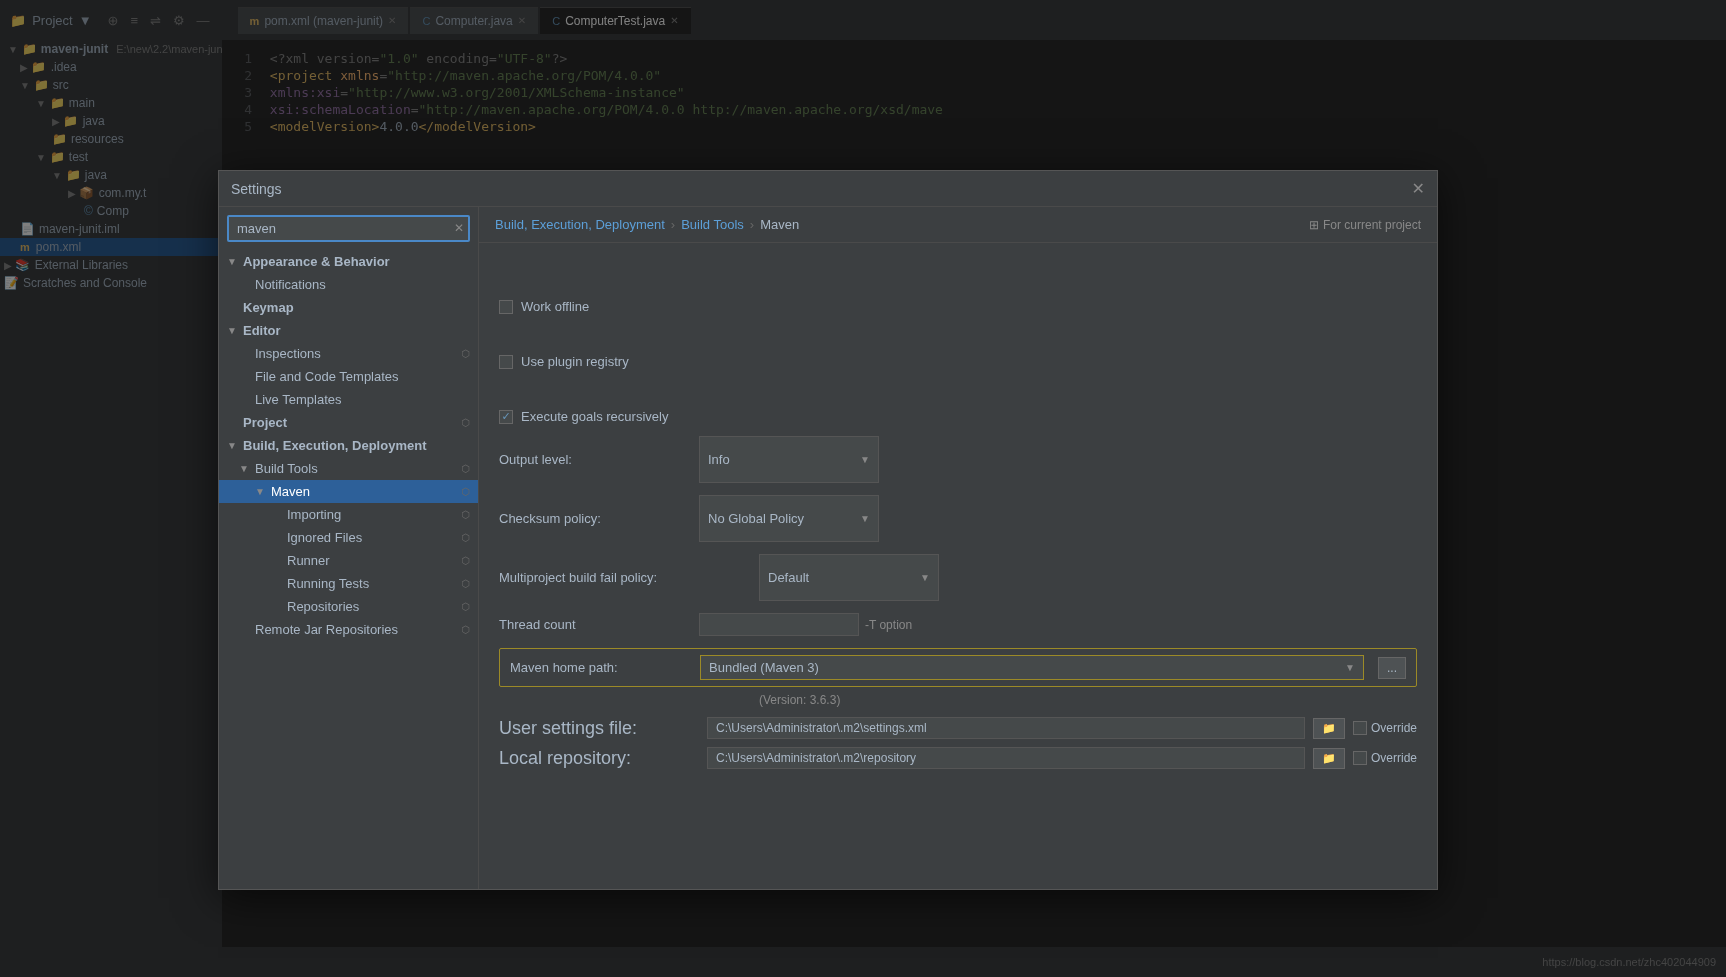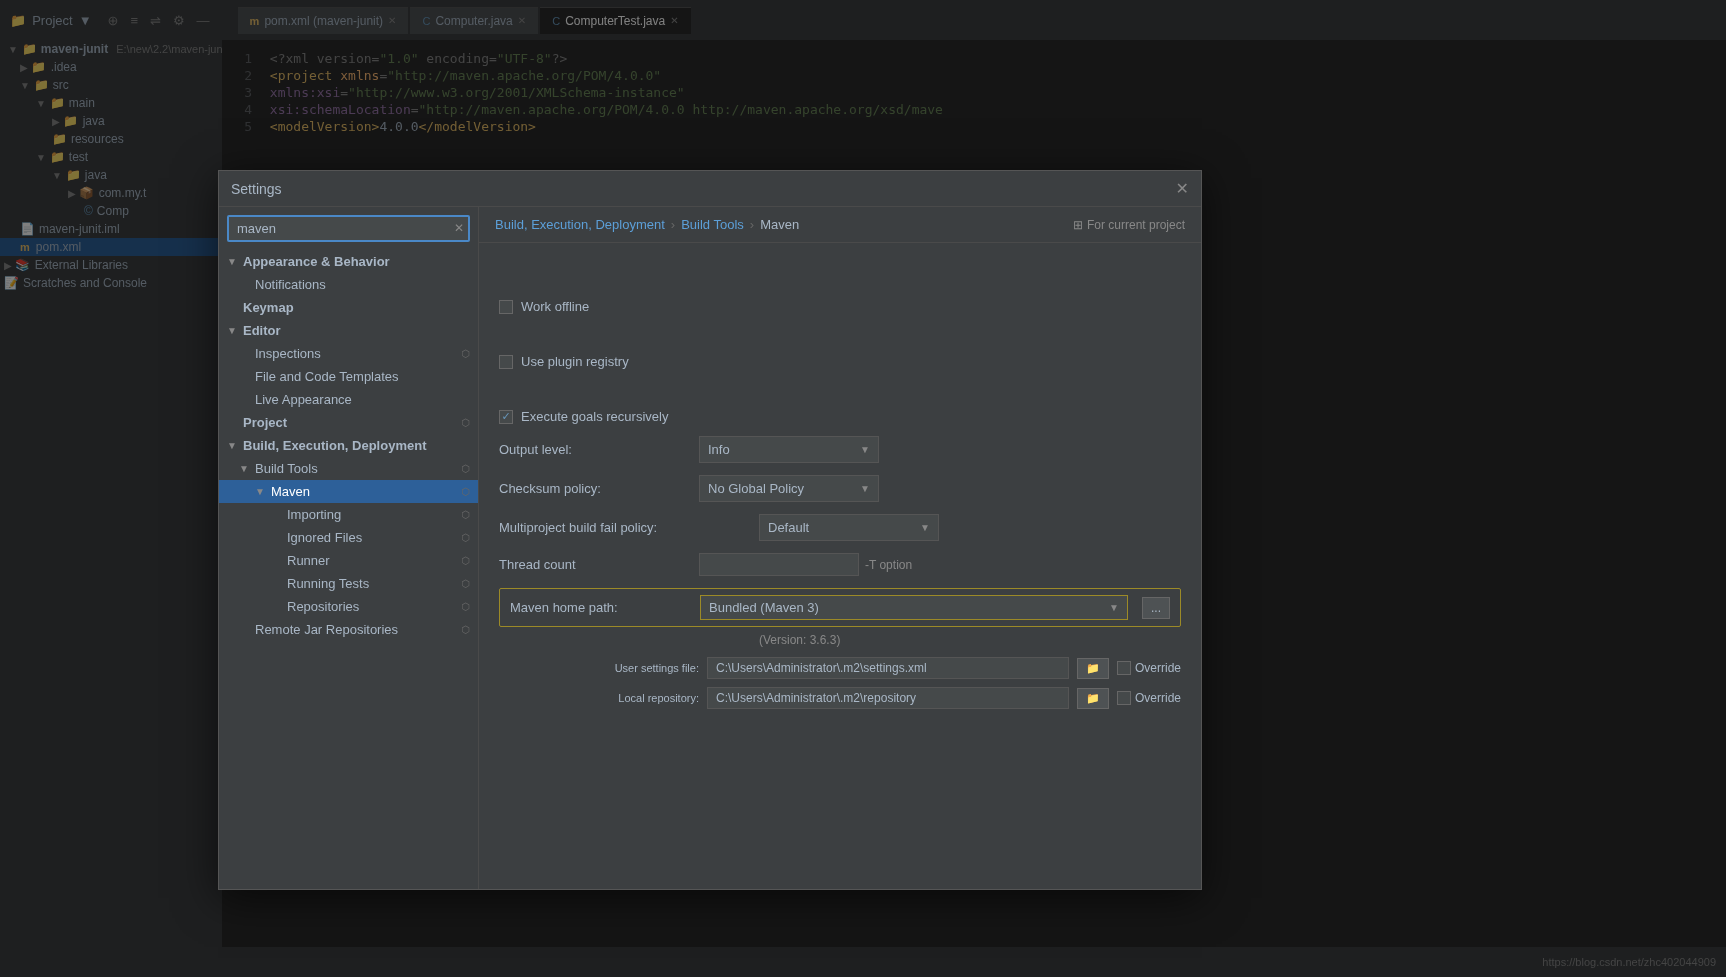--- a/index.html
+++ b/index.html
@@ -132,21 +132,21 @@
       top: 0; left: 0; right: 0; bottom: 0;
       background: rgba(0,0,0,0.5);
       z-index: 100;
     }
 
     
     .settings-dialog {
       position: absolute;
       top: 170px;
       left: 218px;
-      width: 984px;
+      width: 1220px;
       height: 720px;
       background: #3c3f41;
       border: 1px solid #555;
       display: flex;
       flex-direction: column;
       z-index: 200;
       box-shadow: 0 8px 40px rgba(0,0,0,0.6);
     }
     .dialog-titlebar {
       display: flex;
@@ -301,21 +301,21 @@
       color: #a9b7c6;
       font-size: 13px;
       min-width: 200px;
     }
     .form-label.wide { min-width: 260px; }
     .dropdown {
       display: flex;
       align-items: center;
       background: #45494a;
       border: 1px solid #555;
-      padding: 5px 8px;
+      padding: 15px 8px;
       min-width: 180px;
       cursor: pointer;
       justify-content: space-between;
       color: #a9b7c6;
       font-size: 13px;
     }
     .dropdown-arrow { color: #888; font-size: 10px; margin-left: 8px; }
 
     .text-input {
       background: #45494a;
@@ -377,22 +377,21 @@
 
     .file-row {
       display: flex;
       align-items: center;
       margin-bottom: 8px;
       gap: 8px;
     }
     .file-label {
       min-width: 200px;
       color: #a9b7c6;
-      font-size: 11px;
-      text-align: right;
+      font-size: 18px;
     }
     .file-input {
       flex: 1;
       background: #45494a;
       border: 1px solid #555;
       padding: 3px 8px;
       color: #a9b7c6;
       font-size: 12px;
     }
     .file-browse-btn {
@@ -588,21 +587,21 @@
             <span class="nav-icon"></span>
             <span>Inspections</span>
             <span class="external-icon">⬡</span>
           </div>
           <div class="nav-item nav-indent-1">
             <span class="nav-icon"></span>
             <span>File and Code Templates</span>
           </div>
           <div class="nav-item nav-indent-1">
             <span class="nav-icon"></span>
-            <span>Live Appearance</span>
+            <span>Live Templates</span>
           </div>
           <div class="nav-item nav-indent-0">
             <span class="nav-icon"></span>
             <span class="nav-group-header">Project</span>
             <span class="external-icon">⬡</span>
           </div>
           <div class="nav-item nav-indent-0">
             <span class="nav-icon">▼</span>
             <span class="nav-group-header">Build, Execution, Deployment</span>
           </div>

